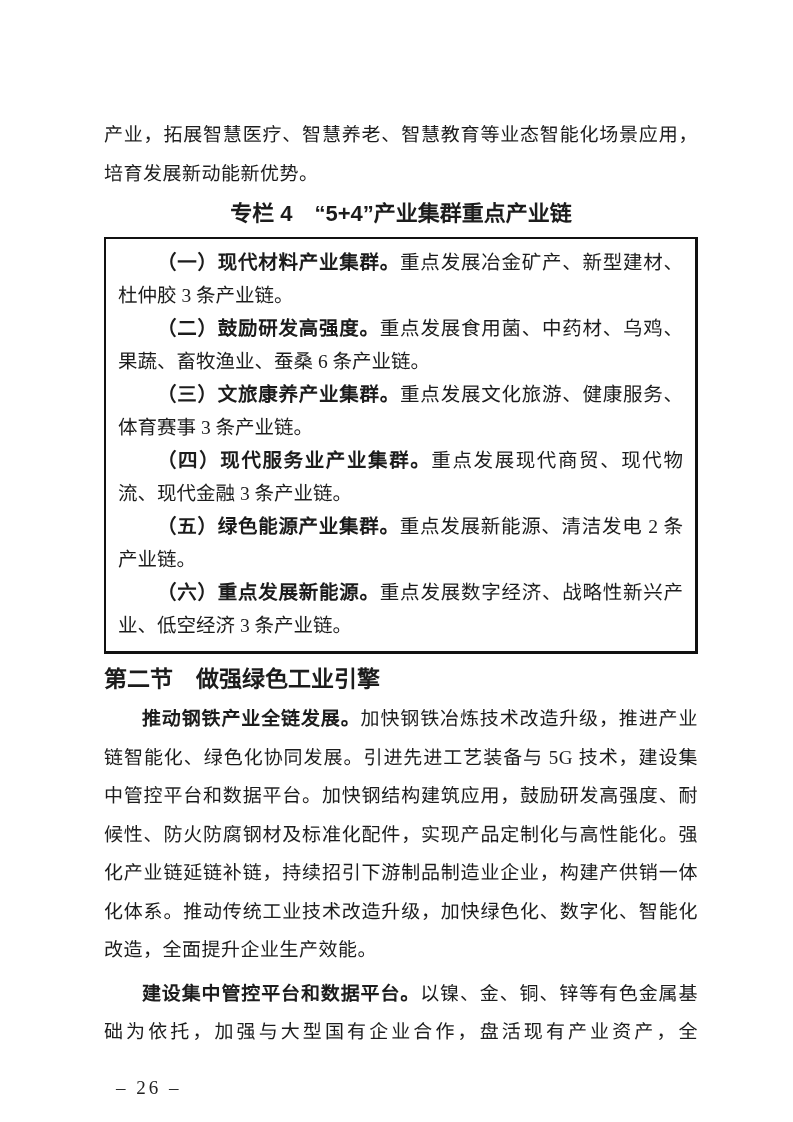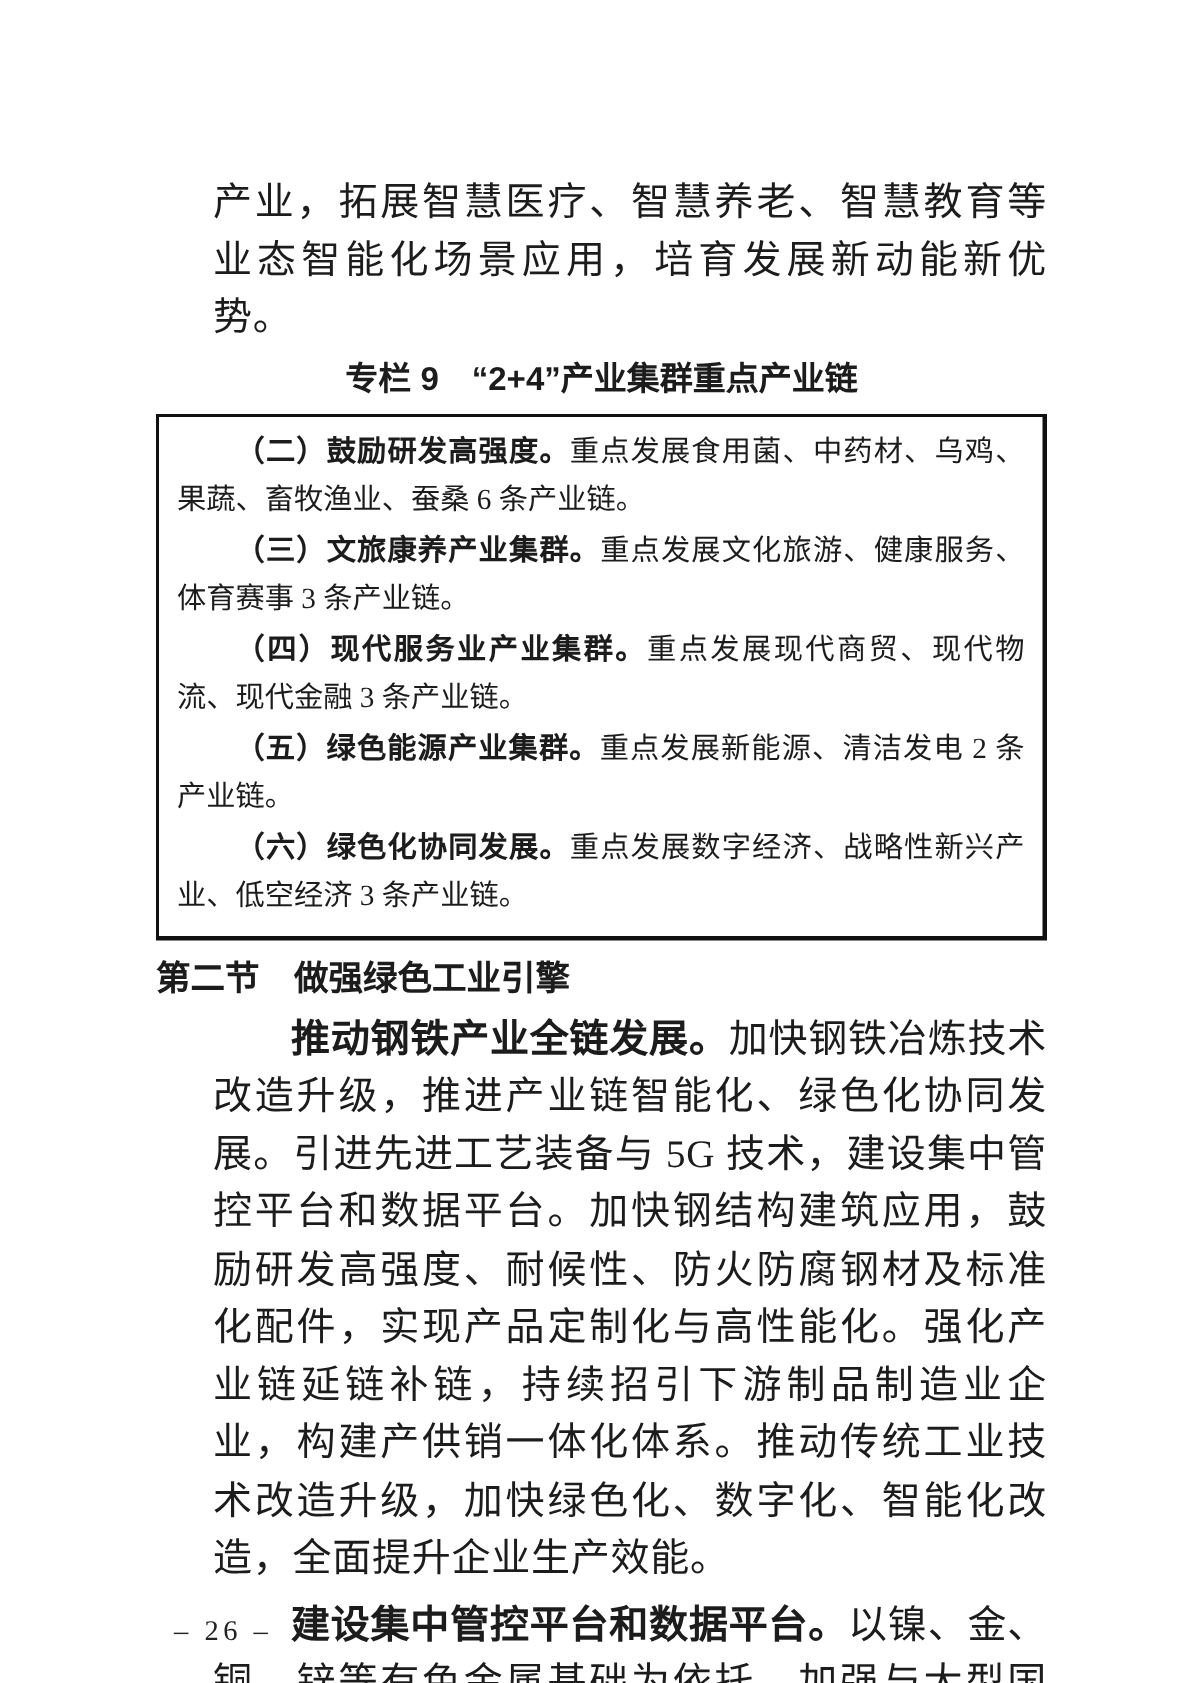--- a/index.html
+++ b/index.html
@@ -18,26 +18,25 @@
     background: #ffffff;
   }
   .content {
     position: absolute;
     left: 104px;
     top: 116px;
     width: 594px;
   }
   
   .para {
-    font-size: 26px;
+    font-size: 19px;
     line-height: 38.5px;
     text-align: justify;
     text-justify: inter-character;
     letter-spacing: 0.5px;
-    margin-left: 38px;
   }
   .para.indent { text-indent: 2em; }
   .para.continues { text-align-last: justify; }
   .lead {
     font-weight: 700;
     font-family: "Liberation Sans", "DejaVu Sans", sans-serif;
   }
   
   .box-title {
     margin-top: 4px;
@@ -84,37 +83,40 @@
   }
 </style>
 </head>
 <body>
 
 <div class="page">
   <div class="content">
 
     <p class="para">产业，拓展智慧医疗、智慧养老、智慧教育等业态智能化场景应用，培育发展新动能新优势。</p>
 
-    <h2 class="box-title">专栏 9　“2+4”产业集群重点产业链</h2>
+    <h2 class="box-title">专栏 4　“5+4”产业集群重点产业链</h2>
 
     <div class="feature-box">
+      <p class="box-item">
+        <span class="lead">（一）现代材料产业集群。</span><span>重点发展冶金矿产、新型建材、杜仲胶 3 条产业链。</span>
+      </p>
       <p class="box-item">
         <span class="lead">（二）鼓励研发高强度。</span><span>重点发展食用菌、中药材、乌鸡、果蔬、畜牧渔业、蚕桑 6 条产业链。</span>
       </p>
       <p class="box-item">
         <span class="lead">（三）文旅康养产业集群。</span><span>重点发展文化旅游、健康服务、体育赛事 3 条产业链。</span>
       </p>
       <p class="box-item">
         <span class="lead">（四）现代服务业产业集群。</span><span>重点发展现代商贸、现代物流、现代金融 3 条产业链。</span>
       </p>
       <p class="box-item">
         <span class="lead">（五）绿色能源产业集群。</span><span>重点发展新能源、清洁发电 2 条产业链。</span>
       </p>
       <p class="box-item">
-        <span class="lead">（六）绿色化协同发展。</span><span>重点发展数字经济、战略性新兴产业、低空经济 3 条产业链。</span>
+        <span class="lead">（六）重点发展新能源。</span><span>重点发展数字经济、战略性新兴产业、低空经济 3 条产业链。</span>
       </p>
     </div>
 
     <h2 class="section-heading">第二节　做强绿色工业引擎</h2>
 
     <p class="para indent body-para">
       <span class="lead">推动钢铁产业全链发展。</span><span>加快钢铁冶炼技术改造升级，推进产业链智能化、绿色化协同发展。引进先进工艺装备与 5G 技术，建设集中管控平台和数据平台。加快钢结构建筑应用，鼓励研发高强度、耐候性、防火防腐钢材及标准化配件，实现产品定制化与高性能化。强化产业链延链补链，持续招引下游制品制造业企业，构建产供销一体化体系。推动传统工业技术改造升级，加快绿色化、数字化、智能化改造，全面提升企业生产效能。</span>
     </p>
 
     <p class="para indent body-para continues">

